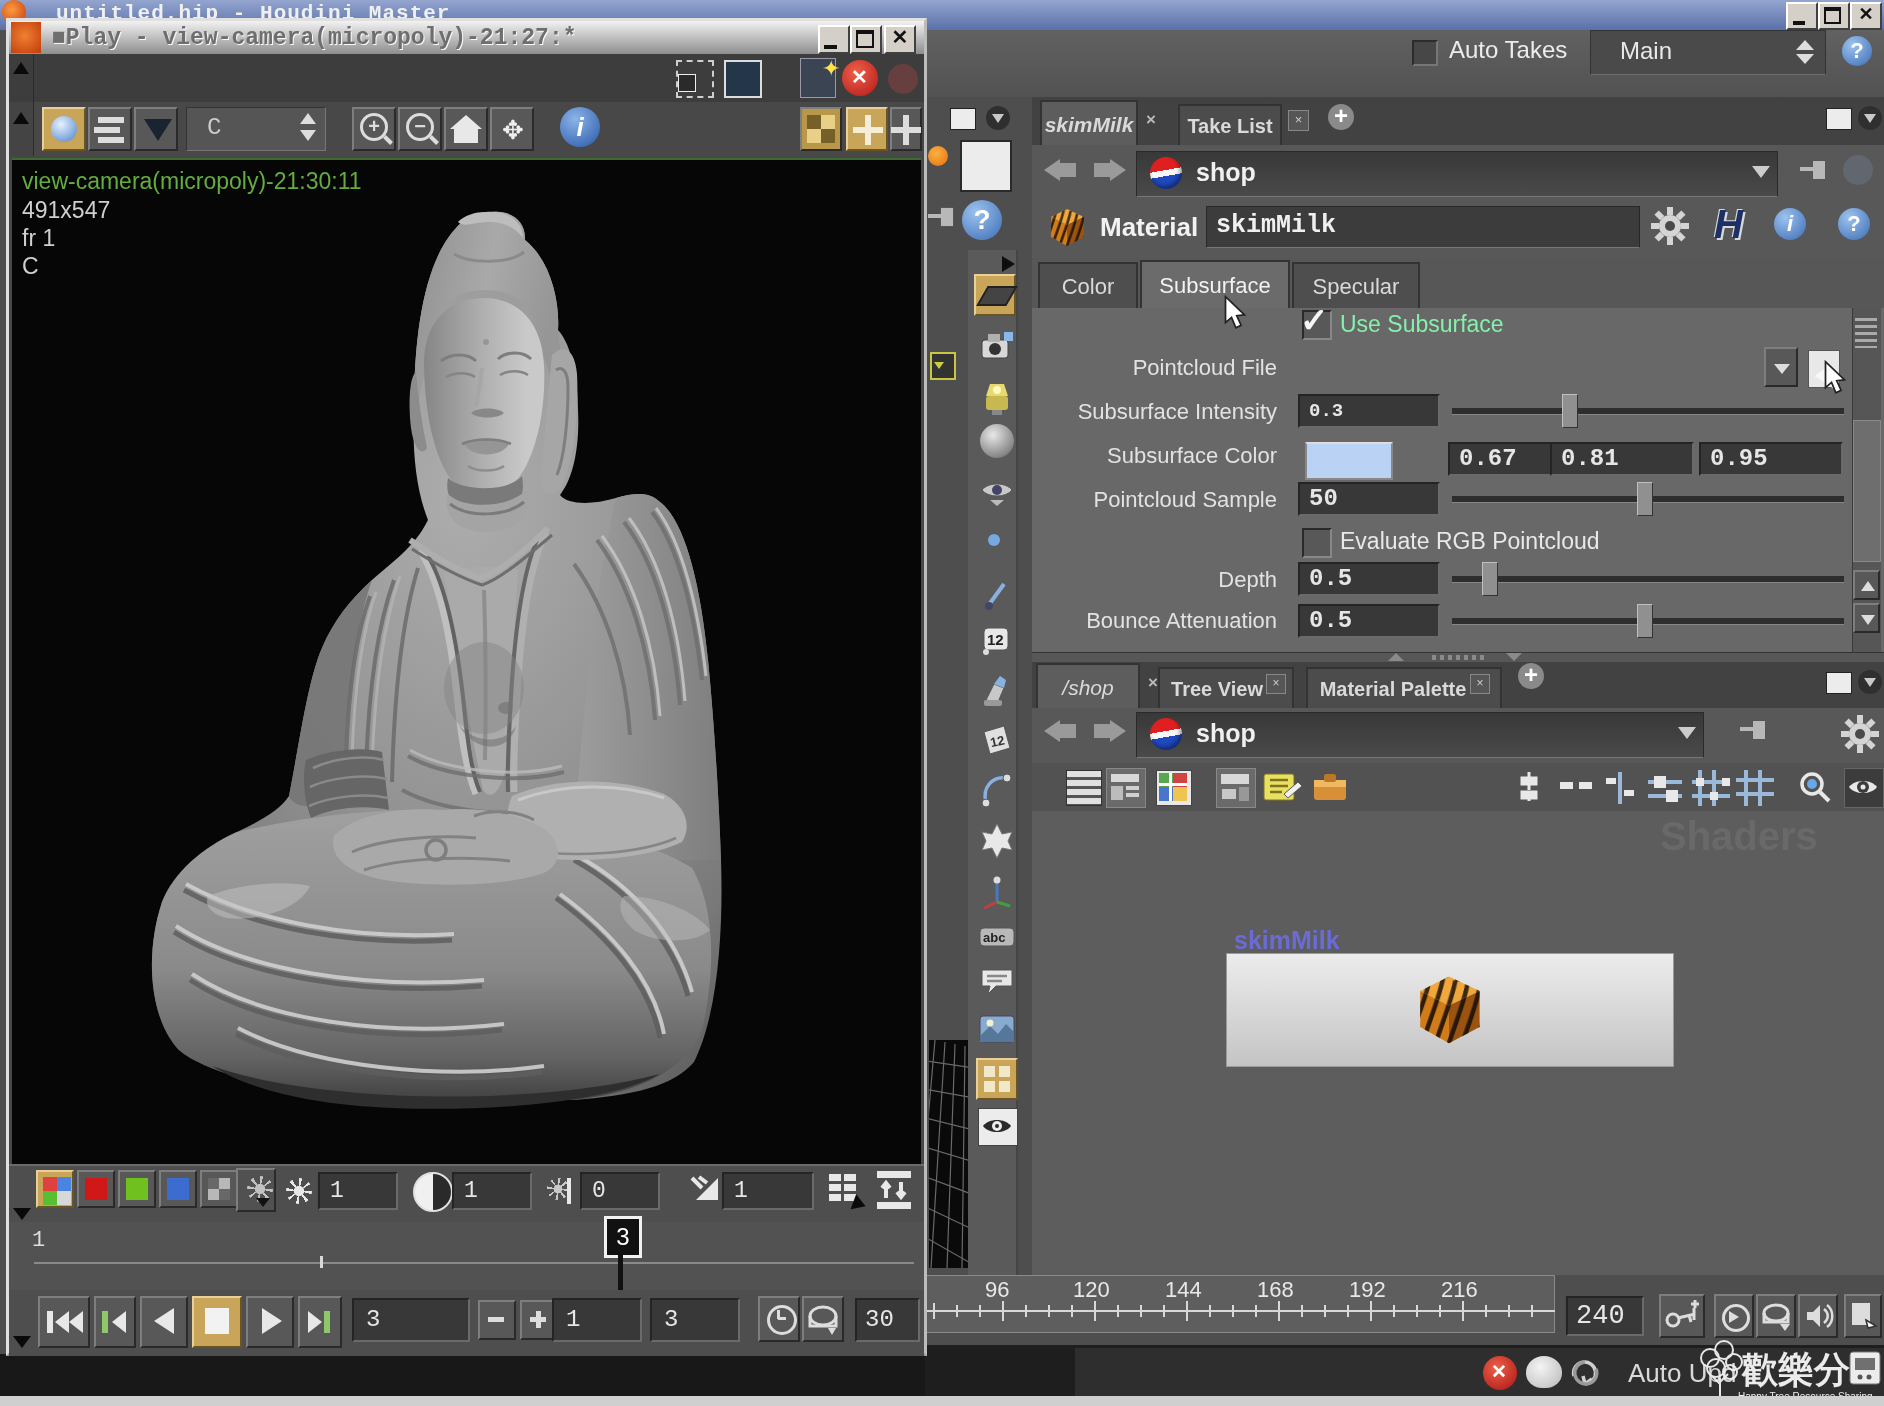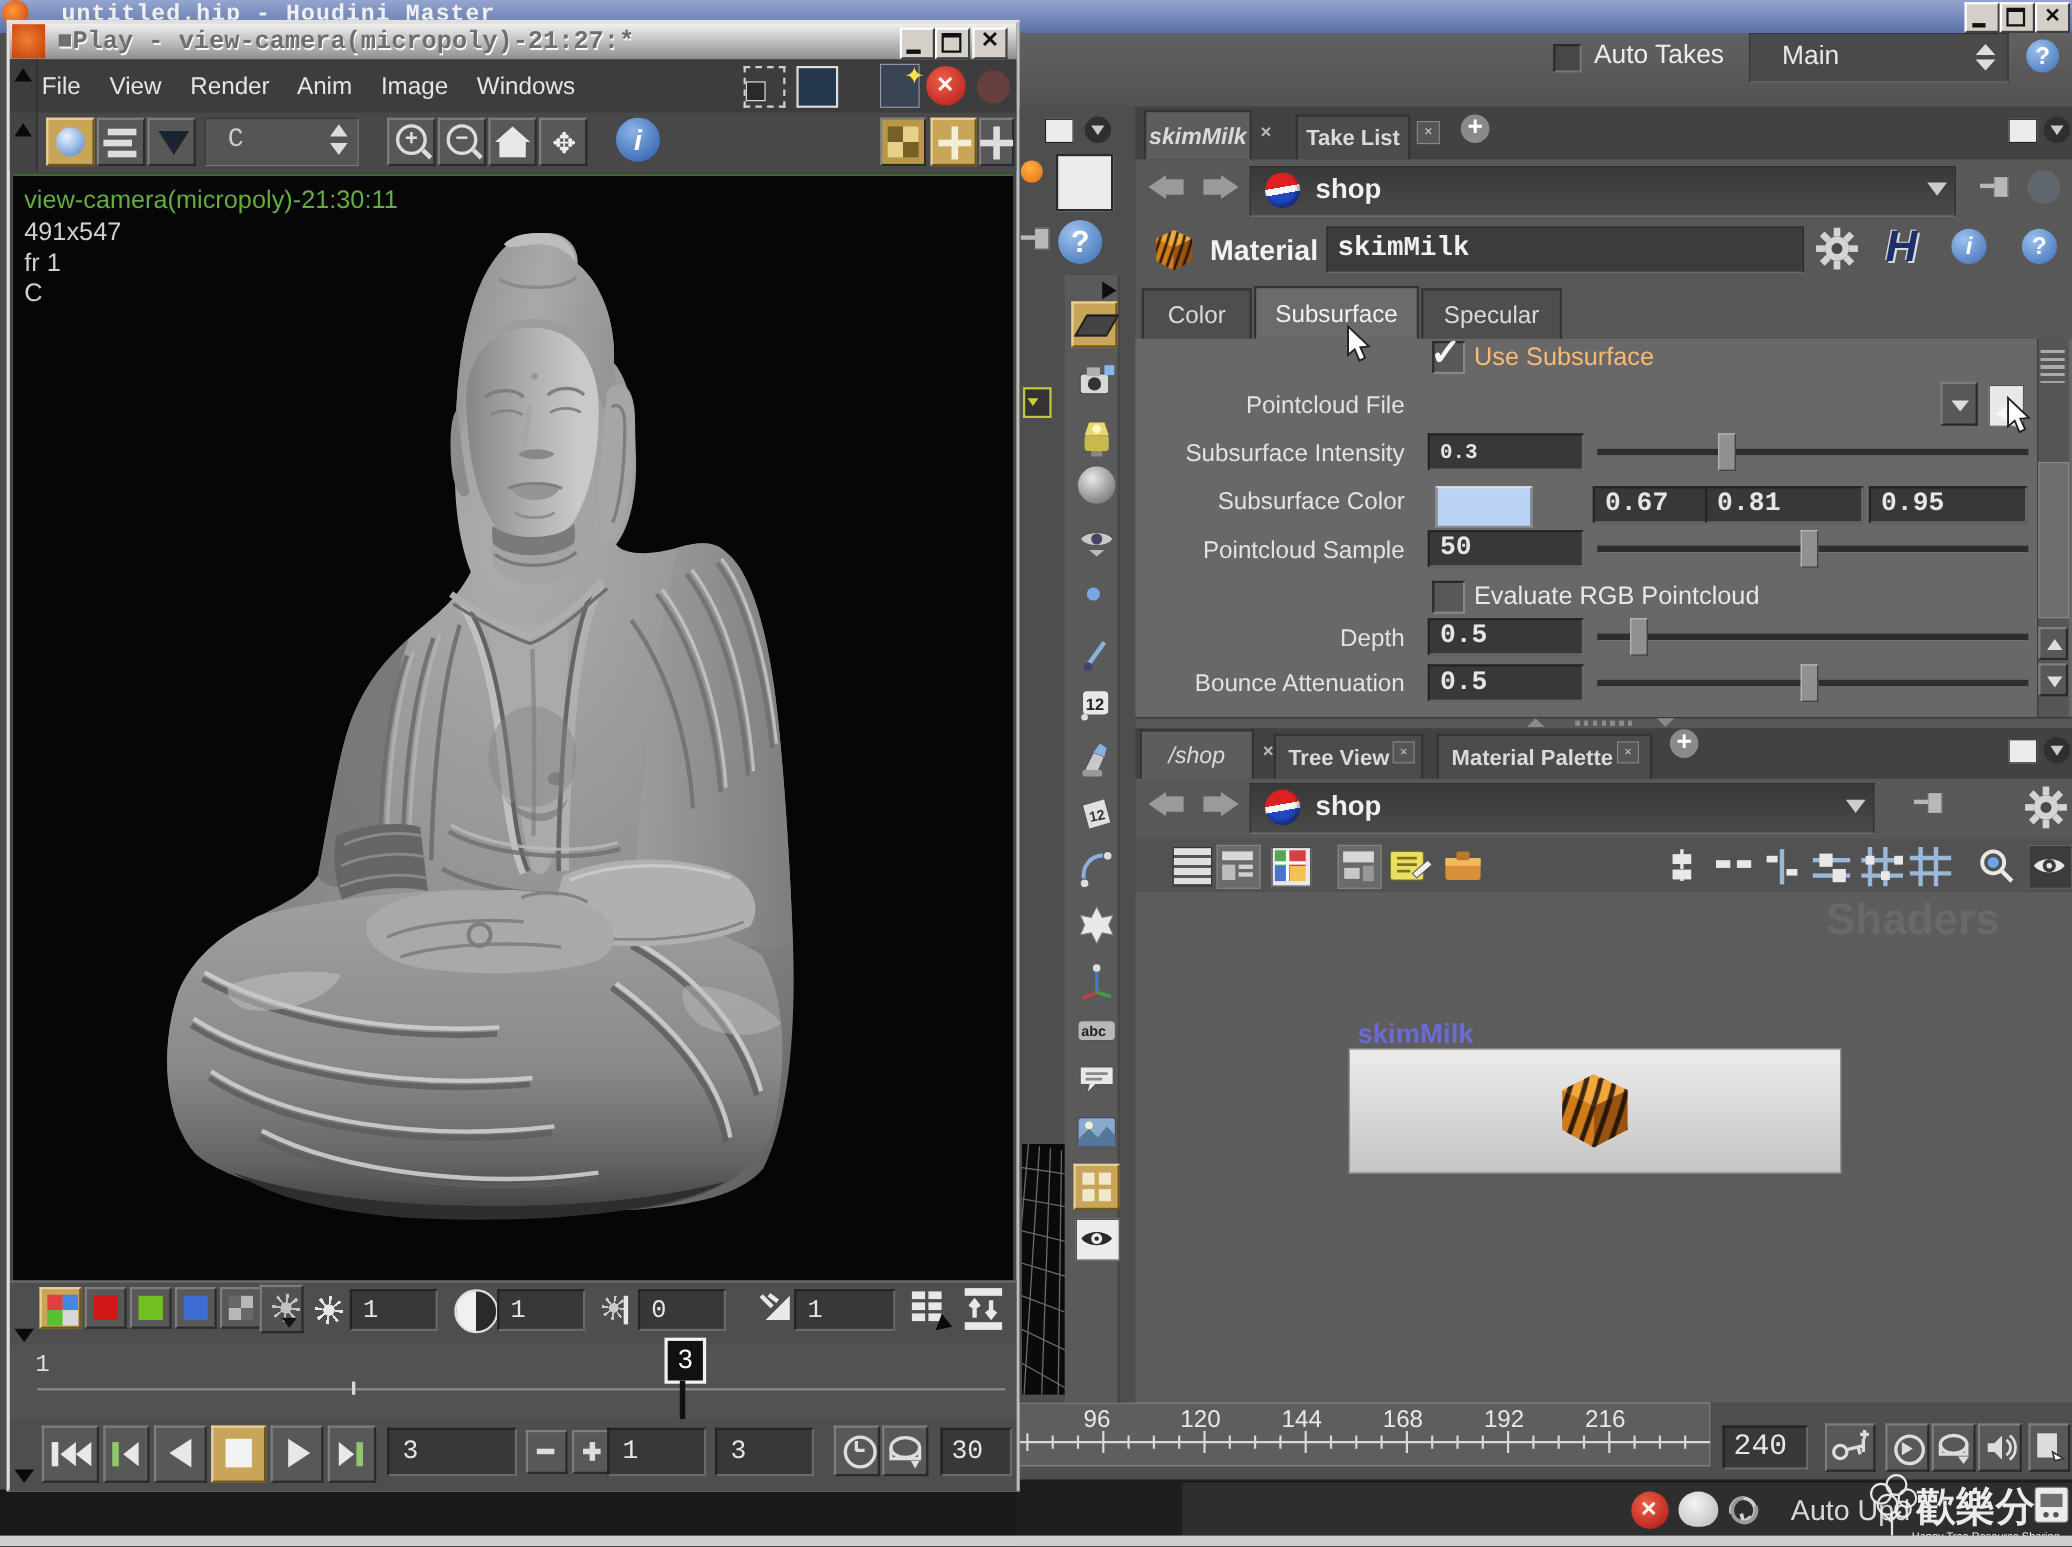--- a/index.html
+++ b/index.html
@@ -124,21 +124,21 @@
 
   <div class="abs" style="left:1032px;top:258px;width:852px;height:50px;background:#575757;"></div>
   <div class="tab" style="left:1038px;top:262px;width:100px;height:46px;line-height:46px;background:#4e4e4e;">Color</div>
   <div class="tab" style="left:1140px;top:260px;width:150px;height:48px;line-height:48px;background:#6b6b6b;color:#f2f2f2;">Subsurface</div>
   <div class="tab" style="left:1292px;top:262px;width:128px;height:46px;line-height:46px;background:#4e4e4e;">Specular</div>
 
   <div class="abs" style="left:1032px;top:308px;width:852px;height:344px;background:#686868;"></div>
 
   <div class="abs" style="left:1302px;top:310px;width:26px;height:26px;background:#585858;border:2px solid #2a2a2a;border-right-color:#888;border-bottom-color:#888;"></div>
   <div class="abs" style="left:1300px;top:300px;color:#f5f5f5;font-size:34px;font-weight:bold;">✓</div>
-  <div class="abs" style="left:1340px;top:311px;color:#fdba74;font-size:23px;">Use Subsurface</div>
+  <div class="abs" style="left:1340px;top:311px;color:#86efac;font-size:23px;">Use Subsurface</div>
 
   <div class="plabel" style="left:1040px;top:355px;width:237px;">Pointcloud File</div>
   <div class="btn" style="left:1764px;top:347px;width:34px;height:40px;">
       <div style="position:absolute;left:8px;top:15px;width:0;height:0;border-left:8px solid transparent;border-right:8px solid transparent;border-top:10px solid #ddd;"></div>
     </div>
   <div class="abs fileic" style="left:1808px;top:350px;"></div>
 
   <div class="plabel" style="left:1040px;top:399px;width:237px;">Subsurface Intensity</div>
   <div class="field" style="left:1298px;top:394px;width:142px;height:34px;font-size:19px;line-height:30px;padding-left:9px;">0.3</div>
   <div class="slider" style="left:1452px;top:408px;width:392px;"></div>
@@ -436,21 +436,20 @@
   <div class="abs mono" style="left:52px;top:25px;font-size:23px;font-weight:bold;color:#6e6e6e;text-shadow:1px 1px 0 #fafafa;">■Play - view-camera(micropoly)-21:27:*</div>
   <div class="abs" style="left:818px;top:25px;width:28px;height:25px;background:#d4d0c8;border:2px solid #fff;border-right-color:#404040;border-bottom-color:#404040;">
       <div style="position:absolute;left:4px;bottom:3px;width:13px;height:4px;background:#111;"></div>
     </div>
   <div class="abs" style="left:850px;top:25px;width:28px;height:25px;background:#d4d0c8;border:2px solid #fff;border-right-color:#404040;border-bottom-color:#404040;">
       <div style="position:absolute;left:4px;top:3px;width:14px;height:12px;border:2px solid #111;border-top-width:4px;"></div>
     </div>
   <div class="abs" style="left:884px;top:25px;width:28px;height:25px;background:#d4d0c8;border:2px solid #fff;border-right-color:#404040;border-bottom-color:#404040;color:#111;font-weight:bold;font-size:20px;text-align:center;line-height:21px;">✕</div>
 
   <div class="abs" style="left:9px;top:54px;width:915px;height:48px;background:#3d3d3d;border-bottom:1px solid #2a2a2a;"></div>
-  <div class="abs" style="left:38px;top:65px;color:#e4e4e4;font-size:22px;word-spacing:20px;">File View Render Anim Image Windows</div>
 
   <div class="abs" style="left:676px;top:60px;width:34px;height:34px;border:2px dashed #cfcfcf;"></div>
   <div class="abs" style="left:678px;top:74px;width:16px;height:16px;background:#2a2a2a;border:1px solid #eee;"></div>
   <div class="abs" style="left:724px;top:60px;width:34px;height:34px;border:2px solid #ddd;background:#24364a;"></div>
   <div class="abs" style="left:800px;top:58px;width:34px;height:38px;background:#3a4452;border:1px solid #99a;"></div>
   <div class="abs" style="left:822px;top:56px;color:#ffe24a;font-size:22px;">✦</div>
   <div class="abs" style="left:842px;top:60px;width:36px;height:36px;border-radius:50%;background:radial-gradient(circle at 40% 35%,#f06048,#b01818);">
       <div style="position:absolute;left:9px;top:5px;color:#fff;font-size:20px;font-weight:bold;">✕</div>
     </div>
   <div class="abs" style="left:888px;top:64px;width:30px;height:30px;border-radius:50%;background:#7a4040;opacity:.7;"></div>

